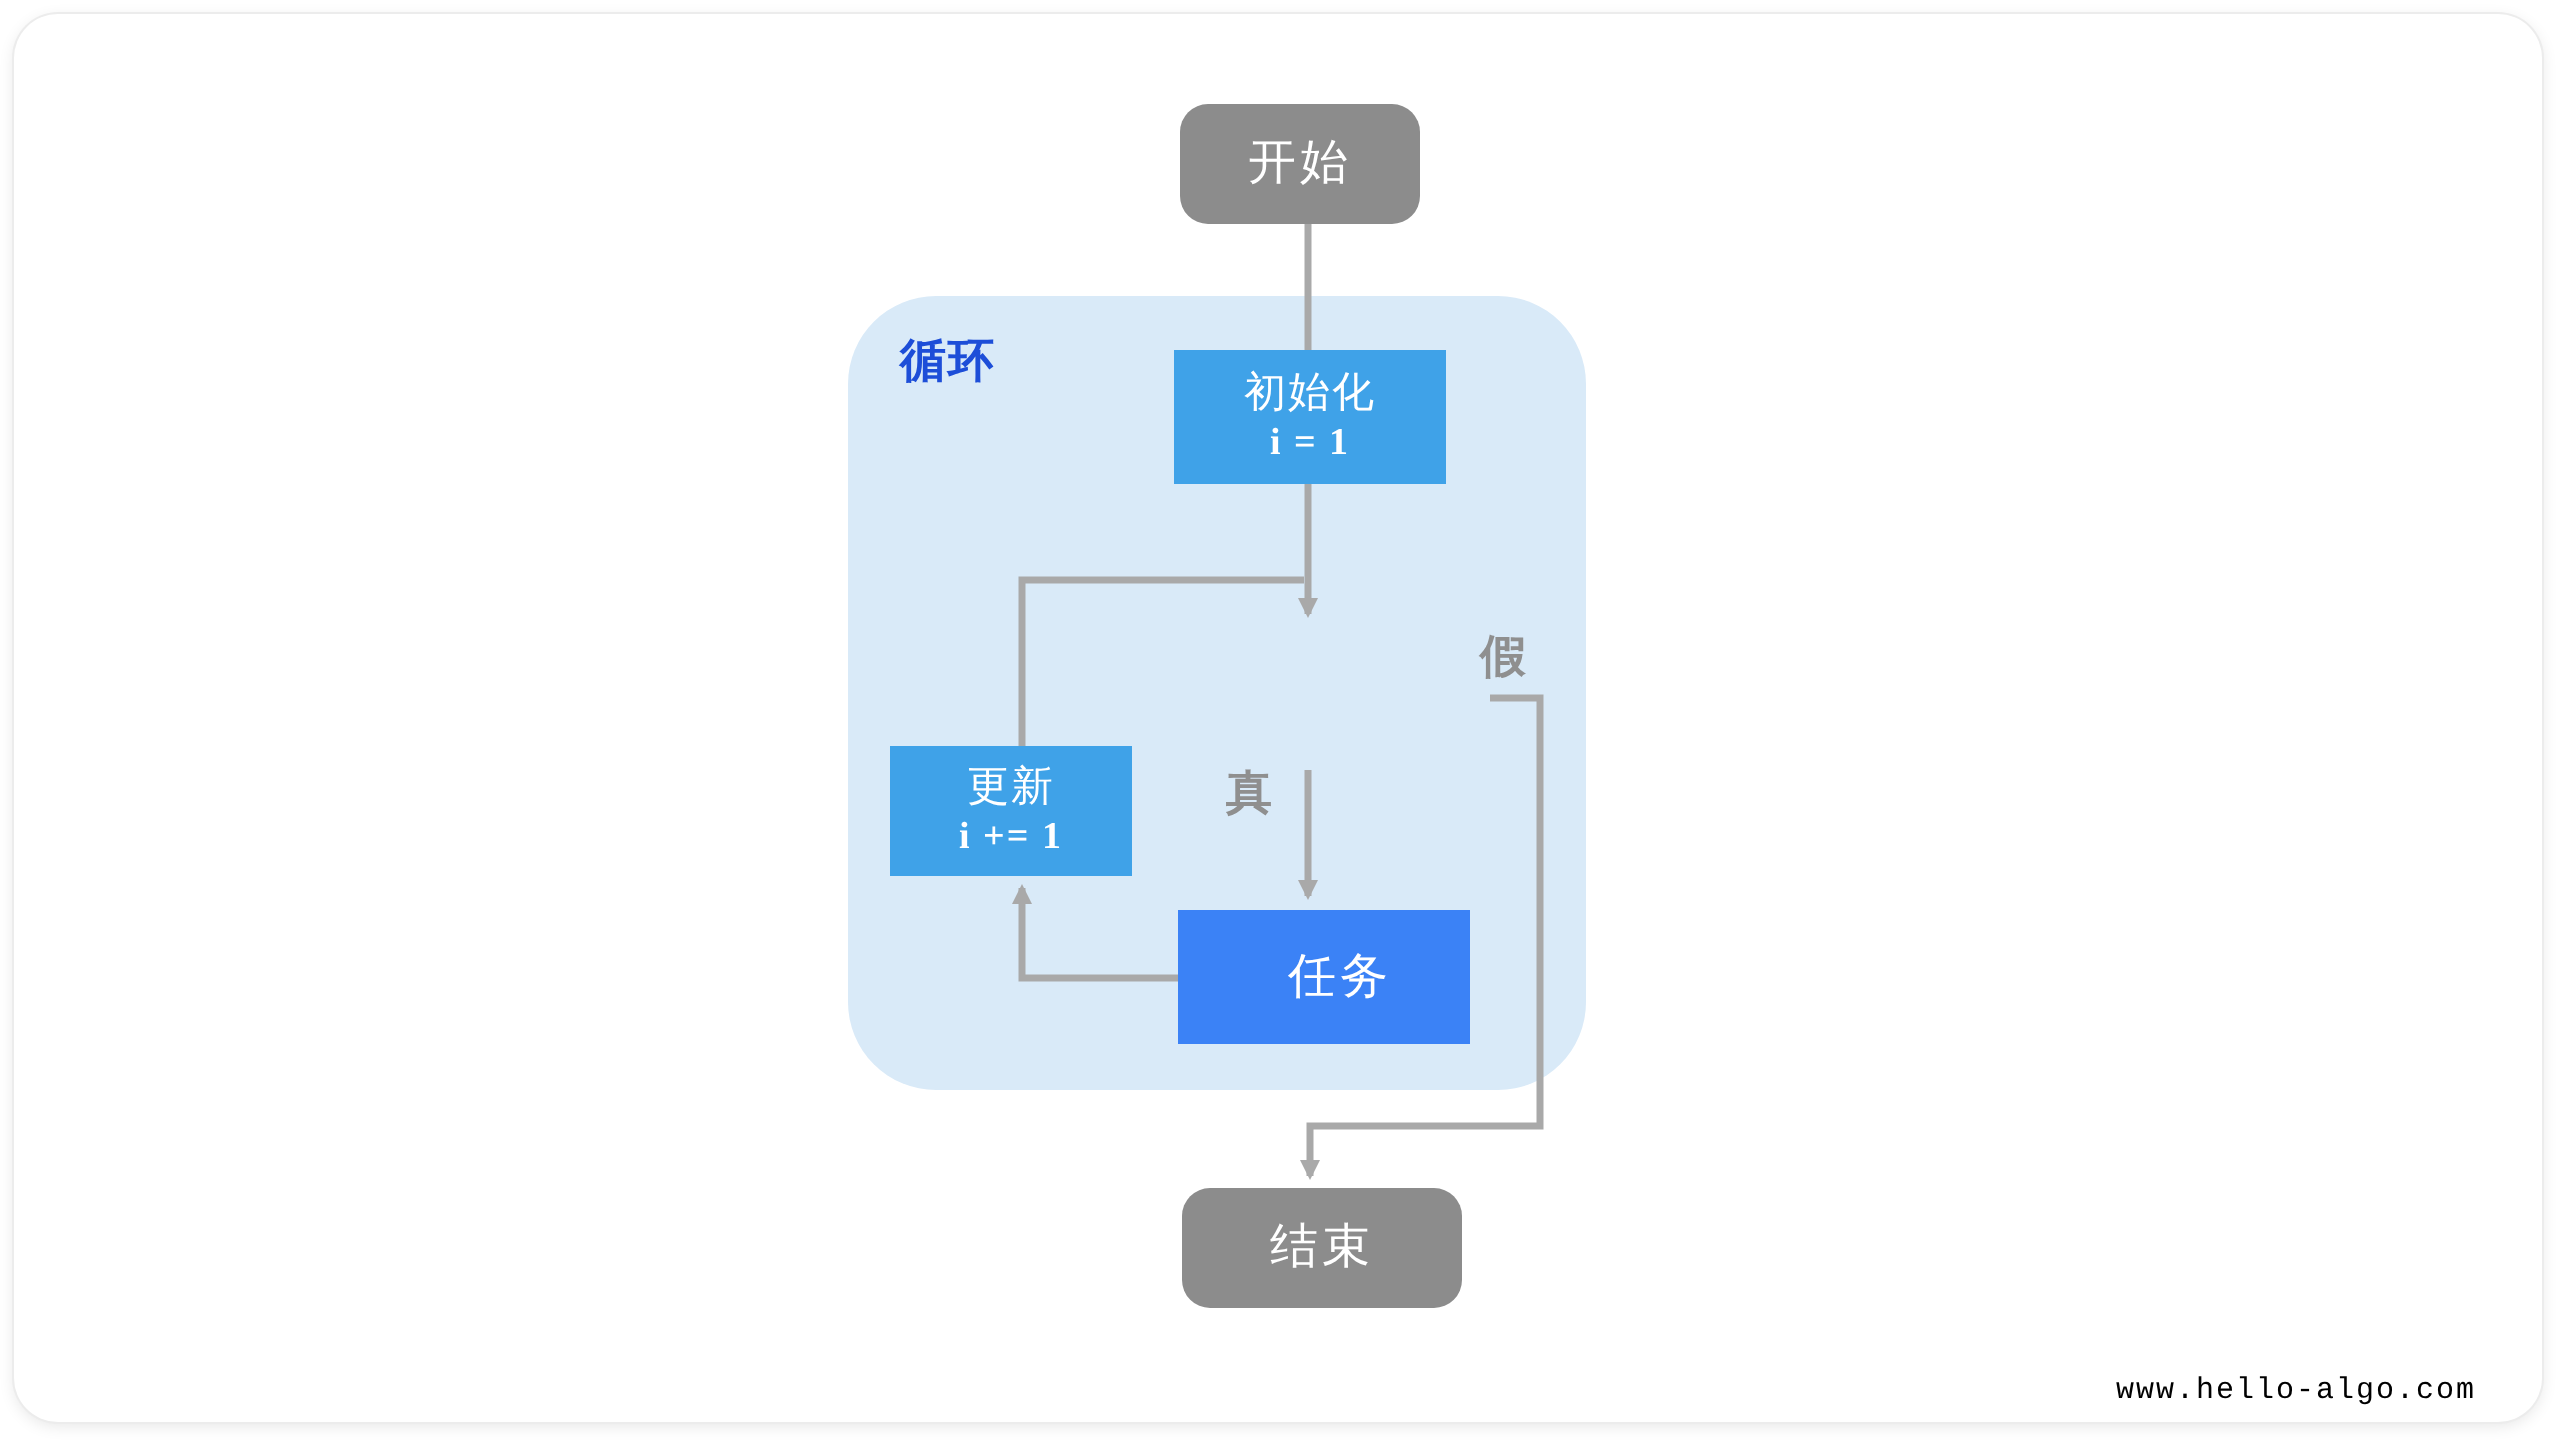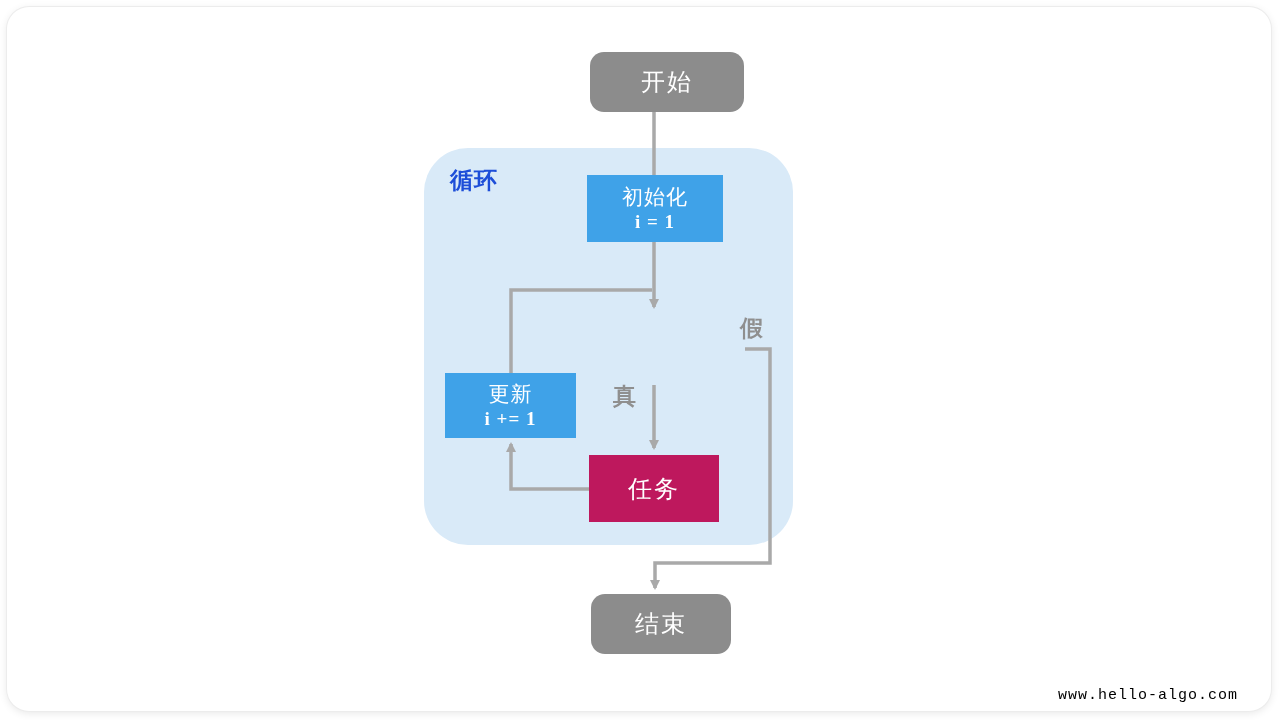--- a/index.html
+++ b/index.html
@@ -54,39 +54,40 @@
     color: #ffffff;
     line-height: 1.25;
     text-align: center;
   }
   .node-terminal {
     background: #8c8c8c;
     border-radius: 14px;
     font-size: 24px;
     letter-spacing: 2px;
   }
-  .node-start { left: 590px; top: 52px; width: 154px; height: 60px; }
+  .node-start { left: 590px; top: 52px; width: 120px; height: 60px; }
   .node-end   { left: 591px; top: 594px; width: 140px; height: 60px; }
   .node-process {
     background: #3fa2e8;
   }
   .node-init   { left: 587px; top: 175px; width: 136px; height: 67px; }
-  .node-update { left: 445px; top: 373px; width: 131px; height: 65px; }
+  .node-update { left: 445px; top: 373px; width: 121px; height: 65px; }
   .node-title { font-size: 21px; letter-spacing: 1px; }
   .node-code {
     font-family: Liberation Serif, serif;
     font-size: 19px;
     font-weight: bold;
     letter-spacing: 1px;
   }
   .node-task {
     left: 589px; top: 455px; width: 130px; height: 67px;
-    background: #be185d;
+    background: #3b82f6;
     font-size: 24px;
     letter-spacing: 2px;
+    padding-left: 16px;
   }
   .node-decision {
     left: 563px; top: 313px; width: 182px; height: 72px;
     background: #3fa2e8;
     clip-path: polygon(50% 0, 100% 50%, 50% 100%, 0 50%);
     font-family: "Liberation Mono", "DejaVu Sans Mono", monospace;
     font-size: 22px;
     font-weight: bold;
     letter-spacing: 2px;
   }

